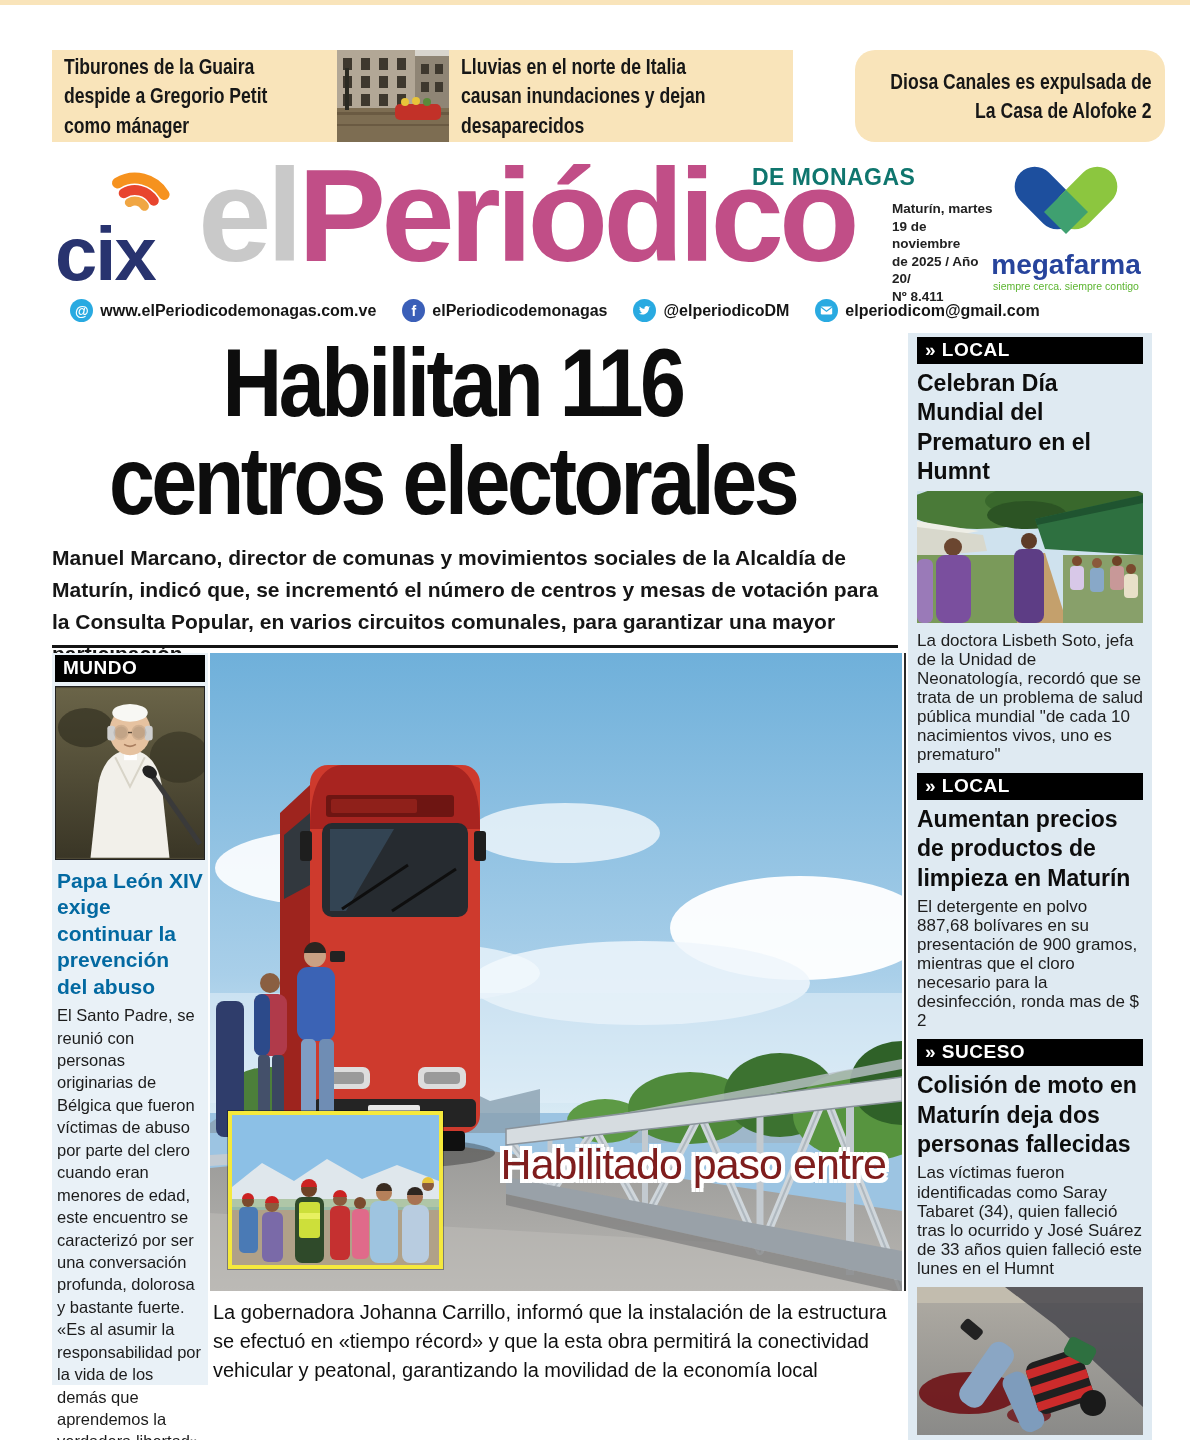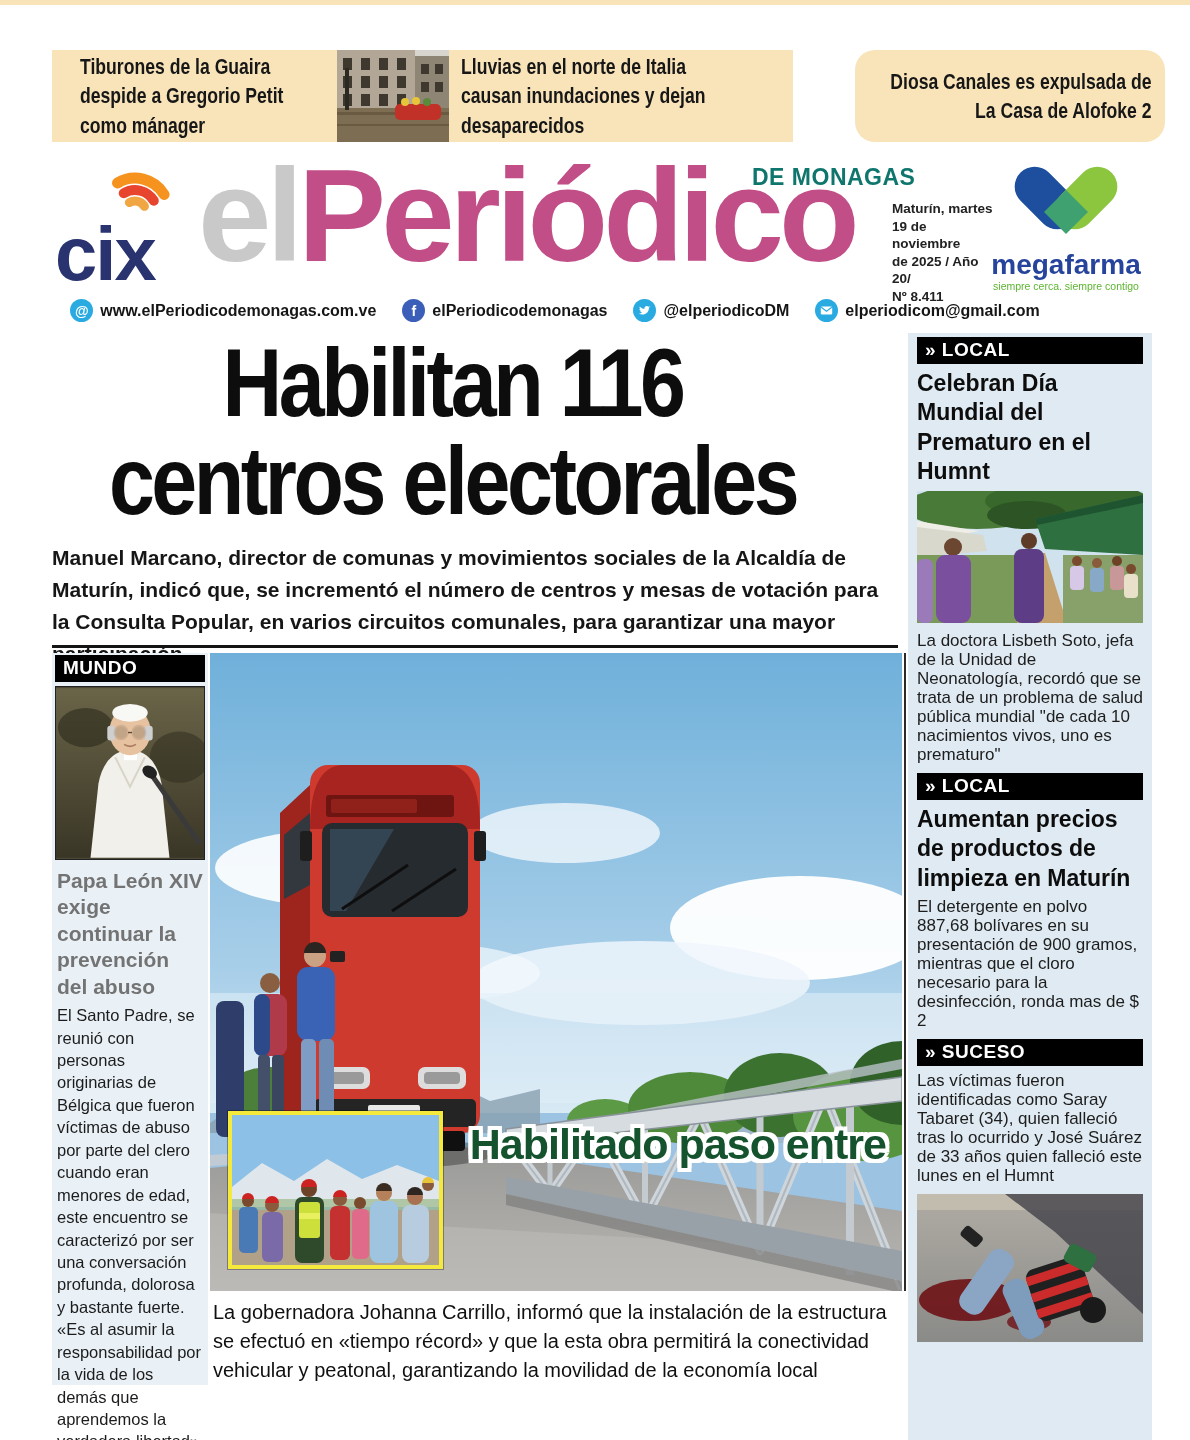--- a/index.html
+++ b/index.html
@@ -4,21 +4,21 @@
 <style>
   html,body{margin:0;padding:0;background:#ffffff;}
   #page{position:relative;width:1190px;height:1440px;background:#fff;overflow:hidden;
         font-family:"Liberation Sans",sans-serif;color:#111;}
 
   
   .topline{position:absolute;left:0;top:0;width:1190px;height:5px;background:#f9e4ba;}
   .strip{position:absolute;top:50px;height:92px;background:#f9e4ba;display:flex;align-items:center;overflow:hidden;}
   .strip h3{margin:0;font-size:22px;font-weight:700;line-height:1.32;color:#171717;
             transform:scaleX(0.8);transform-origin:0 50%;width:125%;}
-  .strip1{left:52px;width:278px;padding:0 28px;}
+  .strip1{left:52px;width:278px;padding:0 12px;}
   .strip2{left:449px;width:320px;padding:0 12px;}
   .strip3{left:855px;width:282px;padding:0 14px;border-radius:20px;}
   .strip3 h3{text-align:right;transform-origin:100% 50%;margin-left:-25%;}
   .flood{position:absolute;left:337px;top:50px;width:112px;height:92px;}
 
   
   .cix{position:absolute;left:55px;top:168px;width:150px;height:120px;}
   .paper-title{position:absolute;left:198px;top:150px;font-size:132px;font-weight:700;
                letter-spacing:-5px;line-height:1.0;white-space:nowrap;}
   .t-el{color:#c9c9c9;}
@@ -48,30 +48,30 @@
         line-height:1.52;color:#161616;}
   .rule{position:absolute;left:52px;top:645px;width:846px;height:3px;background:#141414;}
 
   
   .mundo{position:absolute;left:52px;top:653px;width:156px;height:732px;background:#e9f1f7;
          box-sizing:border-box;padding:0 3px;}
   .bar{background:#000000;color:#fff;font-size:19px;font-weight:700;letter-spacing:.5px;
        padding:3px 8px;line-height:1.1;}
   .mundo .bar{margin:2px 0 4px;}
   .pope{display:block;width:148px;height:172px;margin:0 auto;border:1px solid #222;background:#4c4734;}
-  .mundo h4{margin:8px 2px 4px;font-size:21px;font-weight:700;line-height:1.26;color:#737373;}
+  .mundo h4{margin:8px 2px 4px;font-size:21px;font-weight:700;line-height:1.26;color:#0369a1;}
   .mundo p{margin:0 2px;font-size:16.5px;line-height:1.36;color:#1c1c1c;}
 
   
   .main-photo{position:absolute;left:210px;top:653px;width:692px;height:638px;overflow:hidden;background:#9cc4e2;}
   .vrule{position:absolute;left:904px;top:653px;width:2px;height:638px;background:#2a2a2a;}
   .inset{position:absolute;left:18px;top:458px;width:207px;height:150px;border:4px solid #f5e93c;
          background:#8cc0e6;box-shadow:0 0 0 1px #00000055;}
-  .overlay{position:absolute;right:16px;top:466px;width:600px;text-align:right;color:#14532d;
-           font-size:43px;font-weight:700;line-height:1.18;letter-spacing:-1px;
+  .overlay{position:absolute;right:16px;top:486px;width:600px;text-align:right;color:#7f1d1d;
+           font-size:43px;font-weight:400;line-height:1.18;letter-spacing:-1px;
            text-shadow:-4px -4px 0 #fff,4px -4px 0 #fff,-4px 4px 0 #fff,4px 4px 0 #fff,
                        -4px 0 0 #fff,4px 0 0 #fff,0 -4px 0 #fff,0 4px 0 #fff;}
   .caption{position:absolute;left:213px;top:1298px;width:690px;font-size:20px;line-height:1.45;color:#101010;}
 
   
   .sidebar{position:absolute;left:908px;top:333px;width:244px;height:1107px;background:#dfeaf2;
            box-sizing:border-box;padding:4px 9px 0;}
   .sidebar .bar{margin:0 0 5px;}
   .sidebar h4{margin:0 0 4px;font-size:23px;font-weight:700;line-height:1.28;color:#0d0d0d;}
   .sidebar p{margin:0 0 9px;font-size:17px;line-height:1.12;color:#1d1d1d;}
@@ -372,20 +372,21 @@
       <rect x="97" y="58" width="30" height="74" rx="8" fill="#5d3d85"></rect>
       <rect x="0" y="68" width="16" height="64" rx="6" fill="#9a7ab8"></rect>
     </svg>
     <p>La doctora Lisbeth Soto, jefa de la Unidad de Neonatología, recordó que se trata de un problema de salud pública mundial "de cada 10 nacimientos vivos, uno es prematuro"</p>
 
     <div class="bar">» LOCAL</div>
     <h4>Aumentan precios de productos de limpieza en Maturín</h4>
     <p>El detergente en polvo 887,68 bolívares en su presentación de 900 gramos, mientras que el cloro necesario para la desinfección, ronda mas de $ 2</p>
 
     <div class="bar">» SUCESO</div>
+    <h4>Colisión de moto en Maturín deja dos personas fallecidas</h4>
     <p>Las víctimas fueron identificadas como Saray Tabaret (34), quien falleció tras lo ocurrido y José Suárez de 33 años quien falleció este lunes en el Humnt</p>
     <svg class="sb-photo" height="148" viewBox="0 0 226 148">
       <defs>
           <linearGradient id="asph" x1="0" y1="0" x2="0" y2="1">
         <stop offset="0" stop-color="#b0aca4"></stop>
             <stop offset="1" stop-color="#8a8a88"></stop>
           </linearGradient>
         </defs>
       <rect width="226" height="148" fill="url(#asph)"></rect>
       <rect x="0" y="0" width="226" height="16" fill="#c2bcae"></rect>

